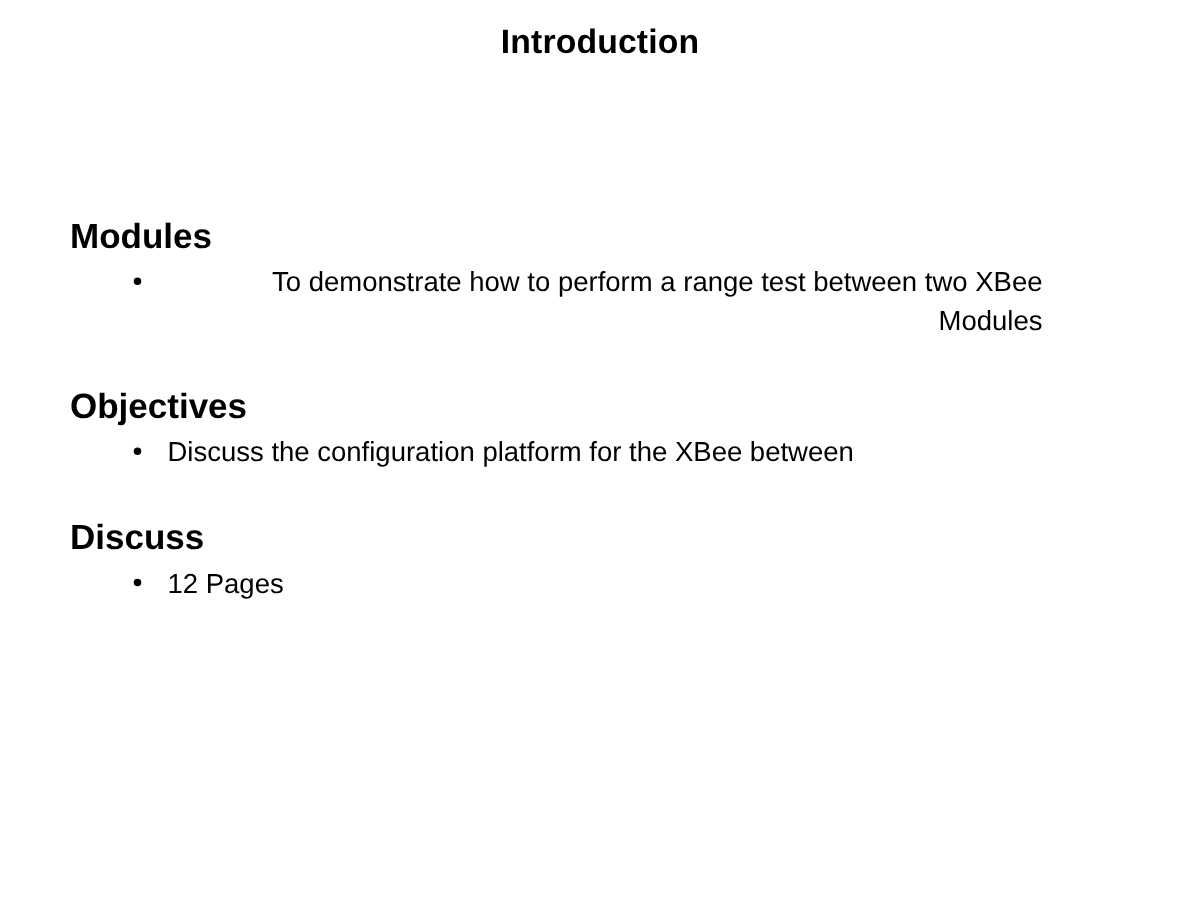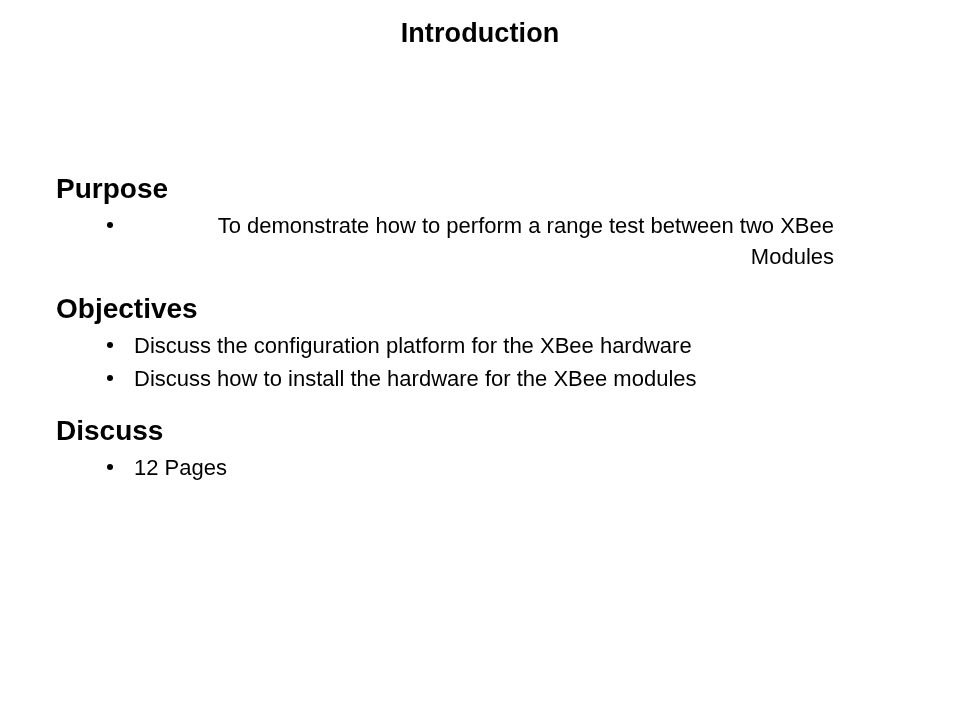--- a/index.html
+++ b/index.html
@@ -43,21 +43,21 @@
     left: 56px;
     top: 172px;
     width: 860px;
   }
 
   .section {
     margin: 0;
     padding: 0;
   }
   .section + .section {
-    margin-top: 20px;
+    margin-top: 36px;
   }
 
   .section-heading {
     font-size: 28px;
     font-weight: bold;
     line-height: 34px;
     color: #000000;
     margin: 0 0 4px 0;
     white-space: nowrap;
   }
@@ -103,39 +103,35 @@
 </head>
 <body>
 
 <div class="slide">
 
   <div class="slide-title">Introduction</div>
 
   <div class="body-block">
 
     <div class="section">
-      <div class="section-heading">Purpose</div>
+      <div class="section-heading">Modules</div>
       <ul class="bullet-list">
         <li class="bullet-item wrap-narrow">
           <span class="bullet-dot"></span>
           <span class="bullet-text">To demonstrate how to perform a range test between two XBee Modules</span>
         </li>
       </ul>
     </div>
 
     <div class="section">
       <div class="section-heading">Objectives</div>
       <ul class="bullet-list">
         <li class="bullet-item">
           <span class="bullet-dot"></span>
-          <span class="bullet-text">Discuss the configuration platform for the XBee hardware</span>
-        </li>
-        <li class="bullet-item">
-          <span class="bullet-dot"></span>
-          <span class="bullet-text">Discuss how to install the hardware for the XBee modules</span>
+          <span class="bullet-text">Discuss the configuration platform for the XBee between</span>
         </li>
       </ul>
     </div>
 
     <div class="section">
       <div class="section-heading">Discuss</div>
       <ul class="bullet-list">
         <li class="bullet-item">
           <span class="bullet-dot"></span>
           <span class="bullet-text">12 Pages</span>

